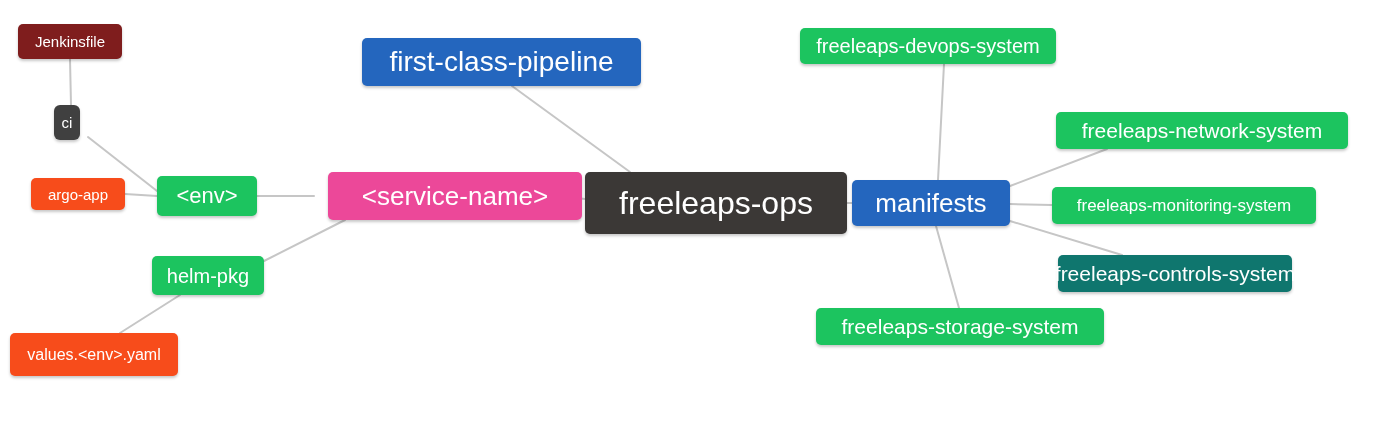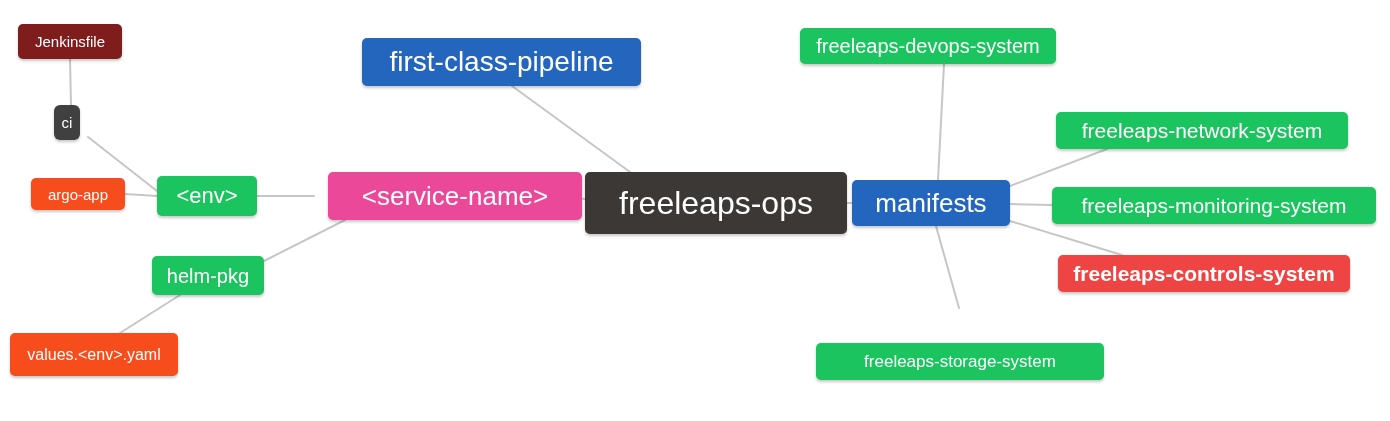--- a/index.html
+++ b/index.html
@@ -101,23 +101,23 @@
       </div>
       <div class="node" style="left: 852px; top: 180px; width: 158px; height: 46px; background: rgb(36, 102, 190); color: rgb(255, 255, 255); font-size: 26px;">
         <span class="node-label">manifests</span>
       </div>
       <div class="node" style="left: 800px; top: 28px; width: 256px; height: 36px; background: rgb(28, 196, 95); color: rgb(255, 255, 255); font-size: 20px;">
         <span class="node-label">freeleaps-devops-system</span>
       </div>
       <div class="node" style="left: 1056px; top: 112px; width: 292px; height: 37px; background: rgb(28, 196, 95); color: rgb(255, 255, 255); font-size: 21px;">
         <span class="node-label">freeleaps-network-system</span>
       </div>
-      <div class="node" style="left: 1052px; top: 187px; width: 324px; height: 37px; background: rgb(28, 196, 95); color: rgb(255, 255, 255); font-size: 21px;">
+      <div class="node" style="left: 1052px; top: 187px; width: 264px; height: 37px; background: rgb(28, 196, 95); color: rgb(255, 255, 255); font-size: 17px;">
         <span class="node-label">freeleaps-monitoring-system</span>
       </div>
-      <div class="node" style="left: 1058px; top: 255px; width: 292px; height: 37px; background: #ef4444; color: rgb(255, 255, 255); font-size: 21px; font-weight: bold;">
+      <div class="node" style="left: 1058px; top: 255px; width: 234px; height: 37px; background: #0f766e; color: rgb(255, 255, 255); font-size: 21px;">
         <span class="node-label">freeleaps-controls-system</span>
       </div>
-      <div class="node" style="left: 816px; top: 308px; width: 288px; height: 37px; background: rgb(28, 196, 95); color: rgb(255, 255, 255); font-size: 17px; margin-top: 35px;">
+      <div class="node" style="left: 816px; top: 308px; width: 288px; height: 37px; background: rgb(28, 196, 95); color: rgb(255, 255, 255); font-size: 21px;">
         <span class="node-label">freeleaps-storage-system</span>
       </div>
     </div>
 </div>
 
 </body></html>

